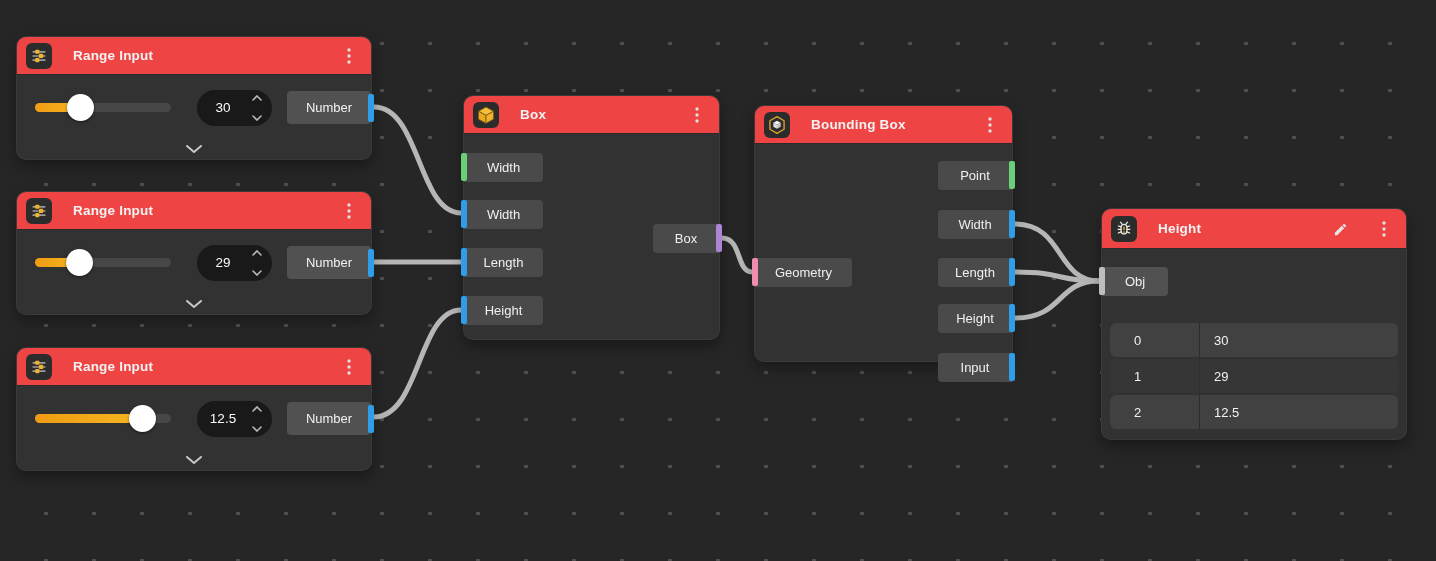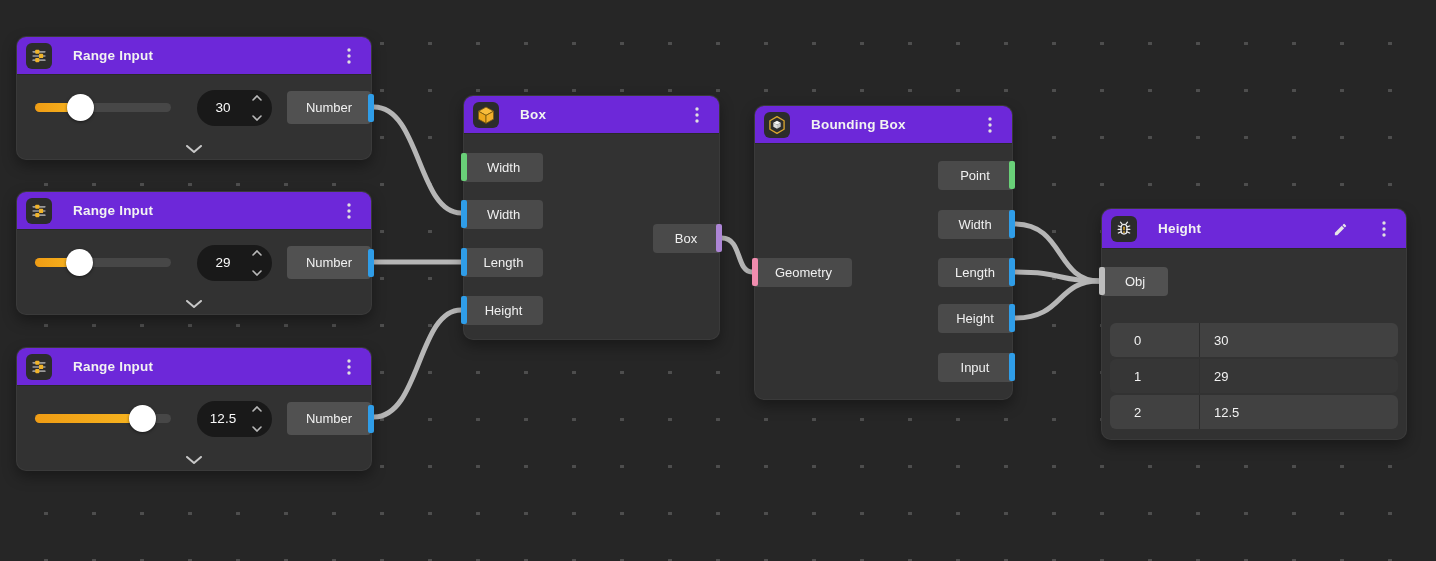--- a/index.html
+++ b/index.html
@@ -16,21 +16,21 @@
   #wires { position: absolute; left: 0; top: 0; z-index: 1; pointer-events: none; }
   .node {
     position: absolute; z-index: 2;
     background: #323232;
     border-radius: 10px;
     border: 1px solid rgba(255,255,255,0.045);
     box-shadow: 0 6px 14px rgba(0,0,0,0.35);
   }
   .node-header {
     position: absolute; left: 0; right: 0; top: 0; height: 38px;
-    background: #6d28d9;
+    background: #ef4444;
     border-radius: 9px 9px 0 0;
     border-bottom: 1px solid #2a2a2a;
   }
   .icon-tile {
     position: absolute; left: 9px; top: 6px; width: 26px; height: 26px;
     background: #2c2c2c; border-radius: 6px;
     display: flex; align-items: center; justify-content: center;
   }
   .node-title {
     position: absolute; left: 56px; top: 0; height: 38px; line-height: 37px;
@@ -277,21 +277,21 @@
   <div class="port-label in-label" style="top:104px; width:79px;">Width</div>
   <div class="port port-in p-blue" style="top:104px;"></div>
   <div class="port-label in-label" style="top:152px; width:79px;">Length</div>
   <div class="port port-in p-blue" style="top:152px;"></div>
   <div class="port-label in-label" style="top:200px; width:79px;">Height</div>
   <div class="port port-in p-blue" style="top:200px;"></div>
   <div class="port-label out-label" style="top:128px; width:66px;">Box</div>
   <div class="port port-out p-purple" style="top:128px;"></div>
 </div>
 
-<div class="node" style="left:754px; top:105px; width:259px; height:295px;">
+<div class="node" style="left:754px; top:105px; width:259px; height:257px;">
   <div class="node-header">
     <div class="icon-tile">
       <svg width="20" height="20" viewBox="0 0 24 24">
           <path d="M12 2 L20.5 6.9 V17.1 L12 22 L3.5 17.1 V6.9 Z" fill="none" stroke="#d9a62e" stroke-width="1.6" stroke-linejoin="round"></path>
           <path d="M12 6.8 L16.4 9.2 L12 11.6 L7.6 9.2 Z" fill="#f5f5f5"></path>
           <path d="M7.6 9.2 L12 11.6 V16.6 L7.6 14.2 Z" fill="#dedede"></path>
           <path d="M16.4 9.2 L12 11.6 V16.6 L16.4 14.2 Z" fill="#c9c9c9"></path>
         </svg>
     </div>
     <div class="node-title">Bounding Box</div>

